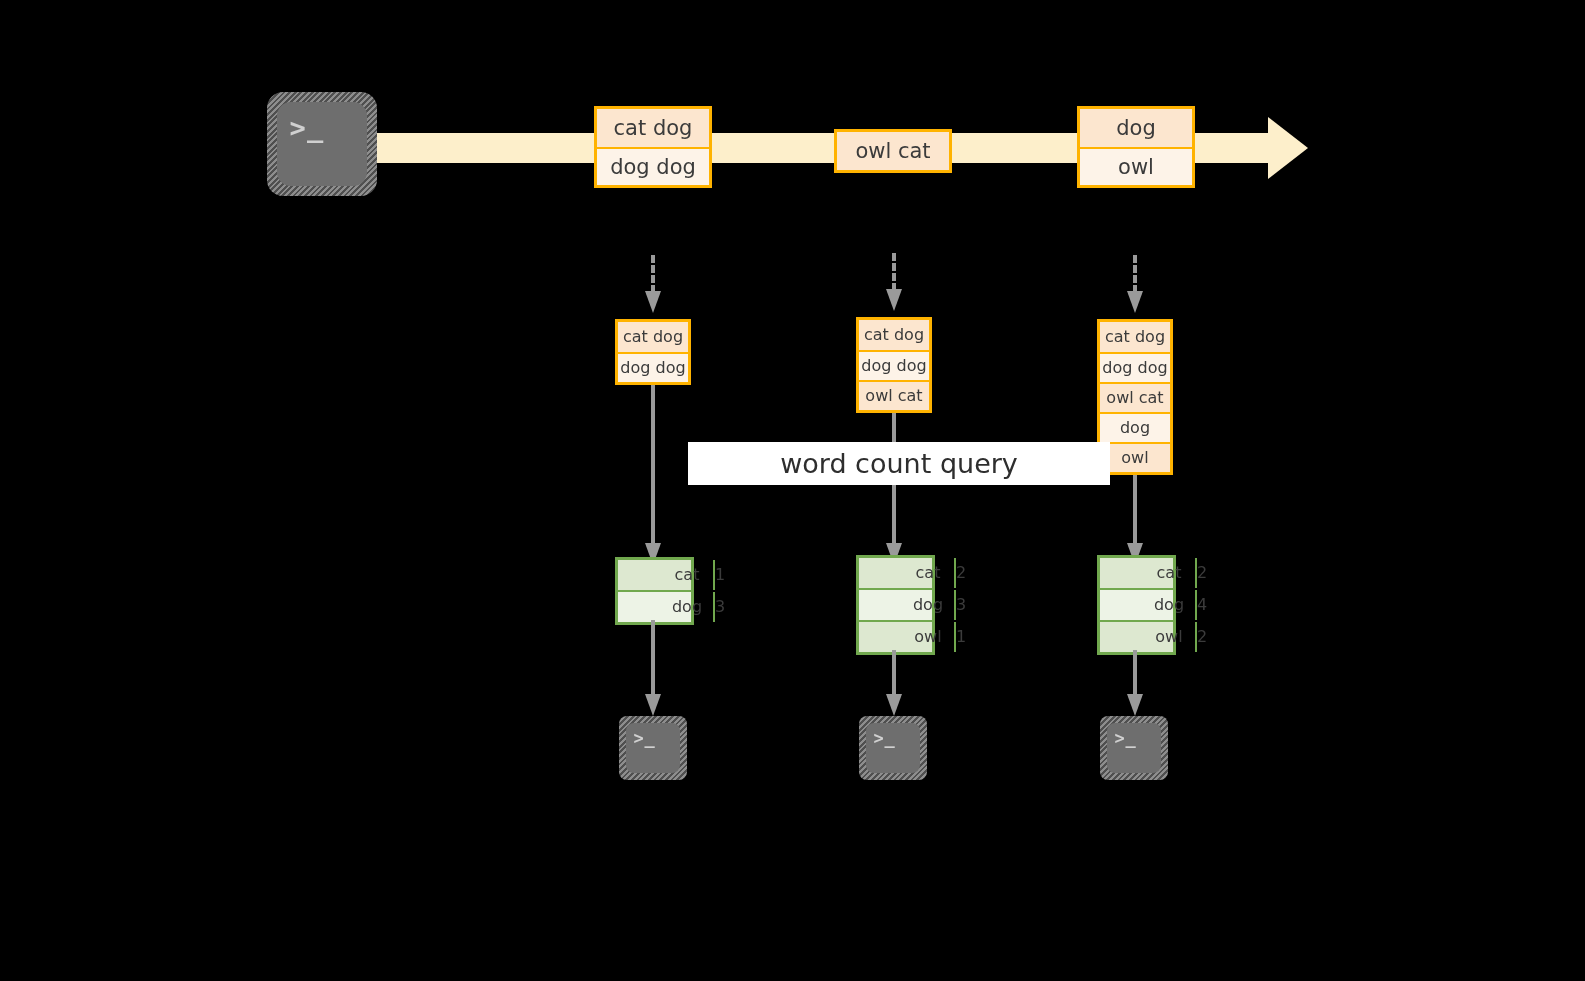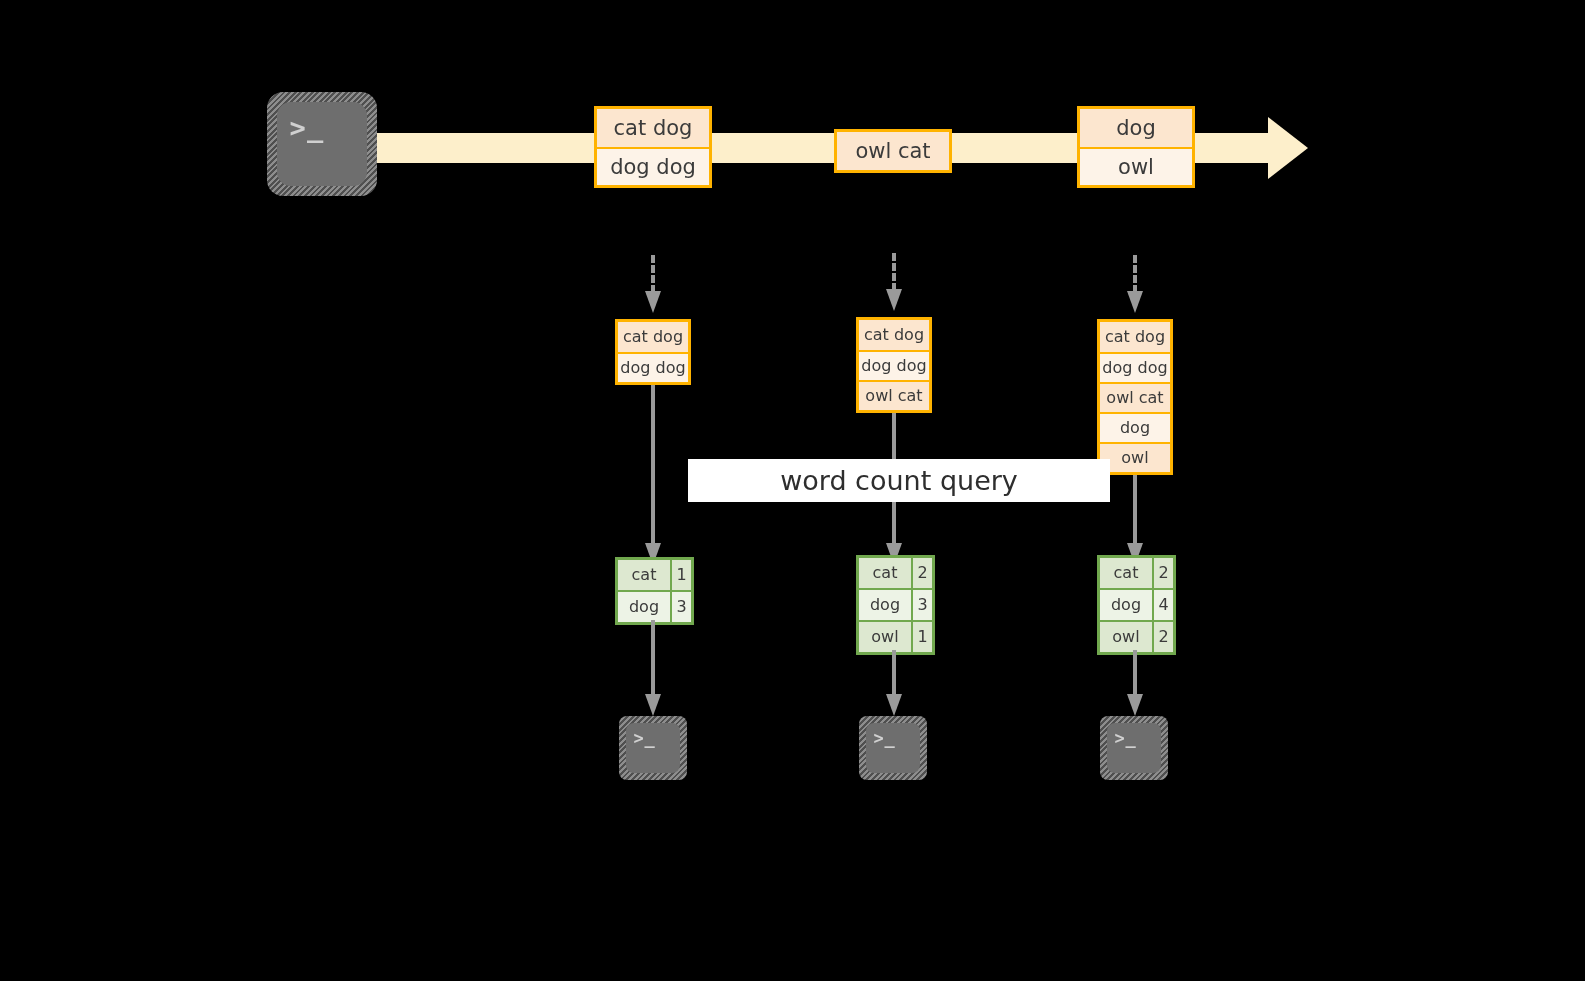--- a/index.html
+++ b/index.html
@@ -183,21 +183,21 @@
   .acc .row + .row { border-top: 2px solid #ffb300; }
 
   #acc1 { left: 615px; top: 319px; width: 76px; }
   #acc2 { left: 856px; top: 317px; width: 76px; }
   #acc3 { left: 1097px; top: 319px; width: 76px; }
 
   
   .query-band {
     position: absolute;
     left: 688px;
-    top: 459px;
+    top: 442px;
     width: 422px;
     height: 43px;
     background: #ffffff;
     display: flex;
     align-items: center;
     justify-content: center;
   }
   .query-band .txt {
     font-size: 27px;
     color: #2e2e2e;
@@ -219,20 +219,21 @@
   .res .row.alt { background: #edf3e6; }
   .res .c-word {
     flex: 0 0 52px;
     box-sizing: border-box;
     display: flex;
     align-items: center;
     justify-content: center;
     font-size: 16px;
     color: #3b3b3b;
     line-height: 1;
+    margin-left: 43px;
   }
   .res .c-num {
     flex: 1 1 auto;
     box-sizing: border-box;
     border-left: 2px solid #71a84e;
     display: flex;
     align-items: center;
     justify-content: center;
     font-size: 16px;
     color: #3b3b3b;

